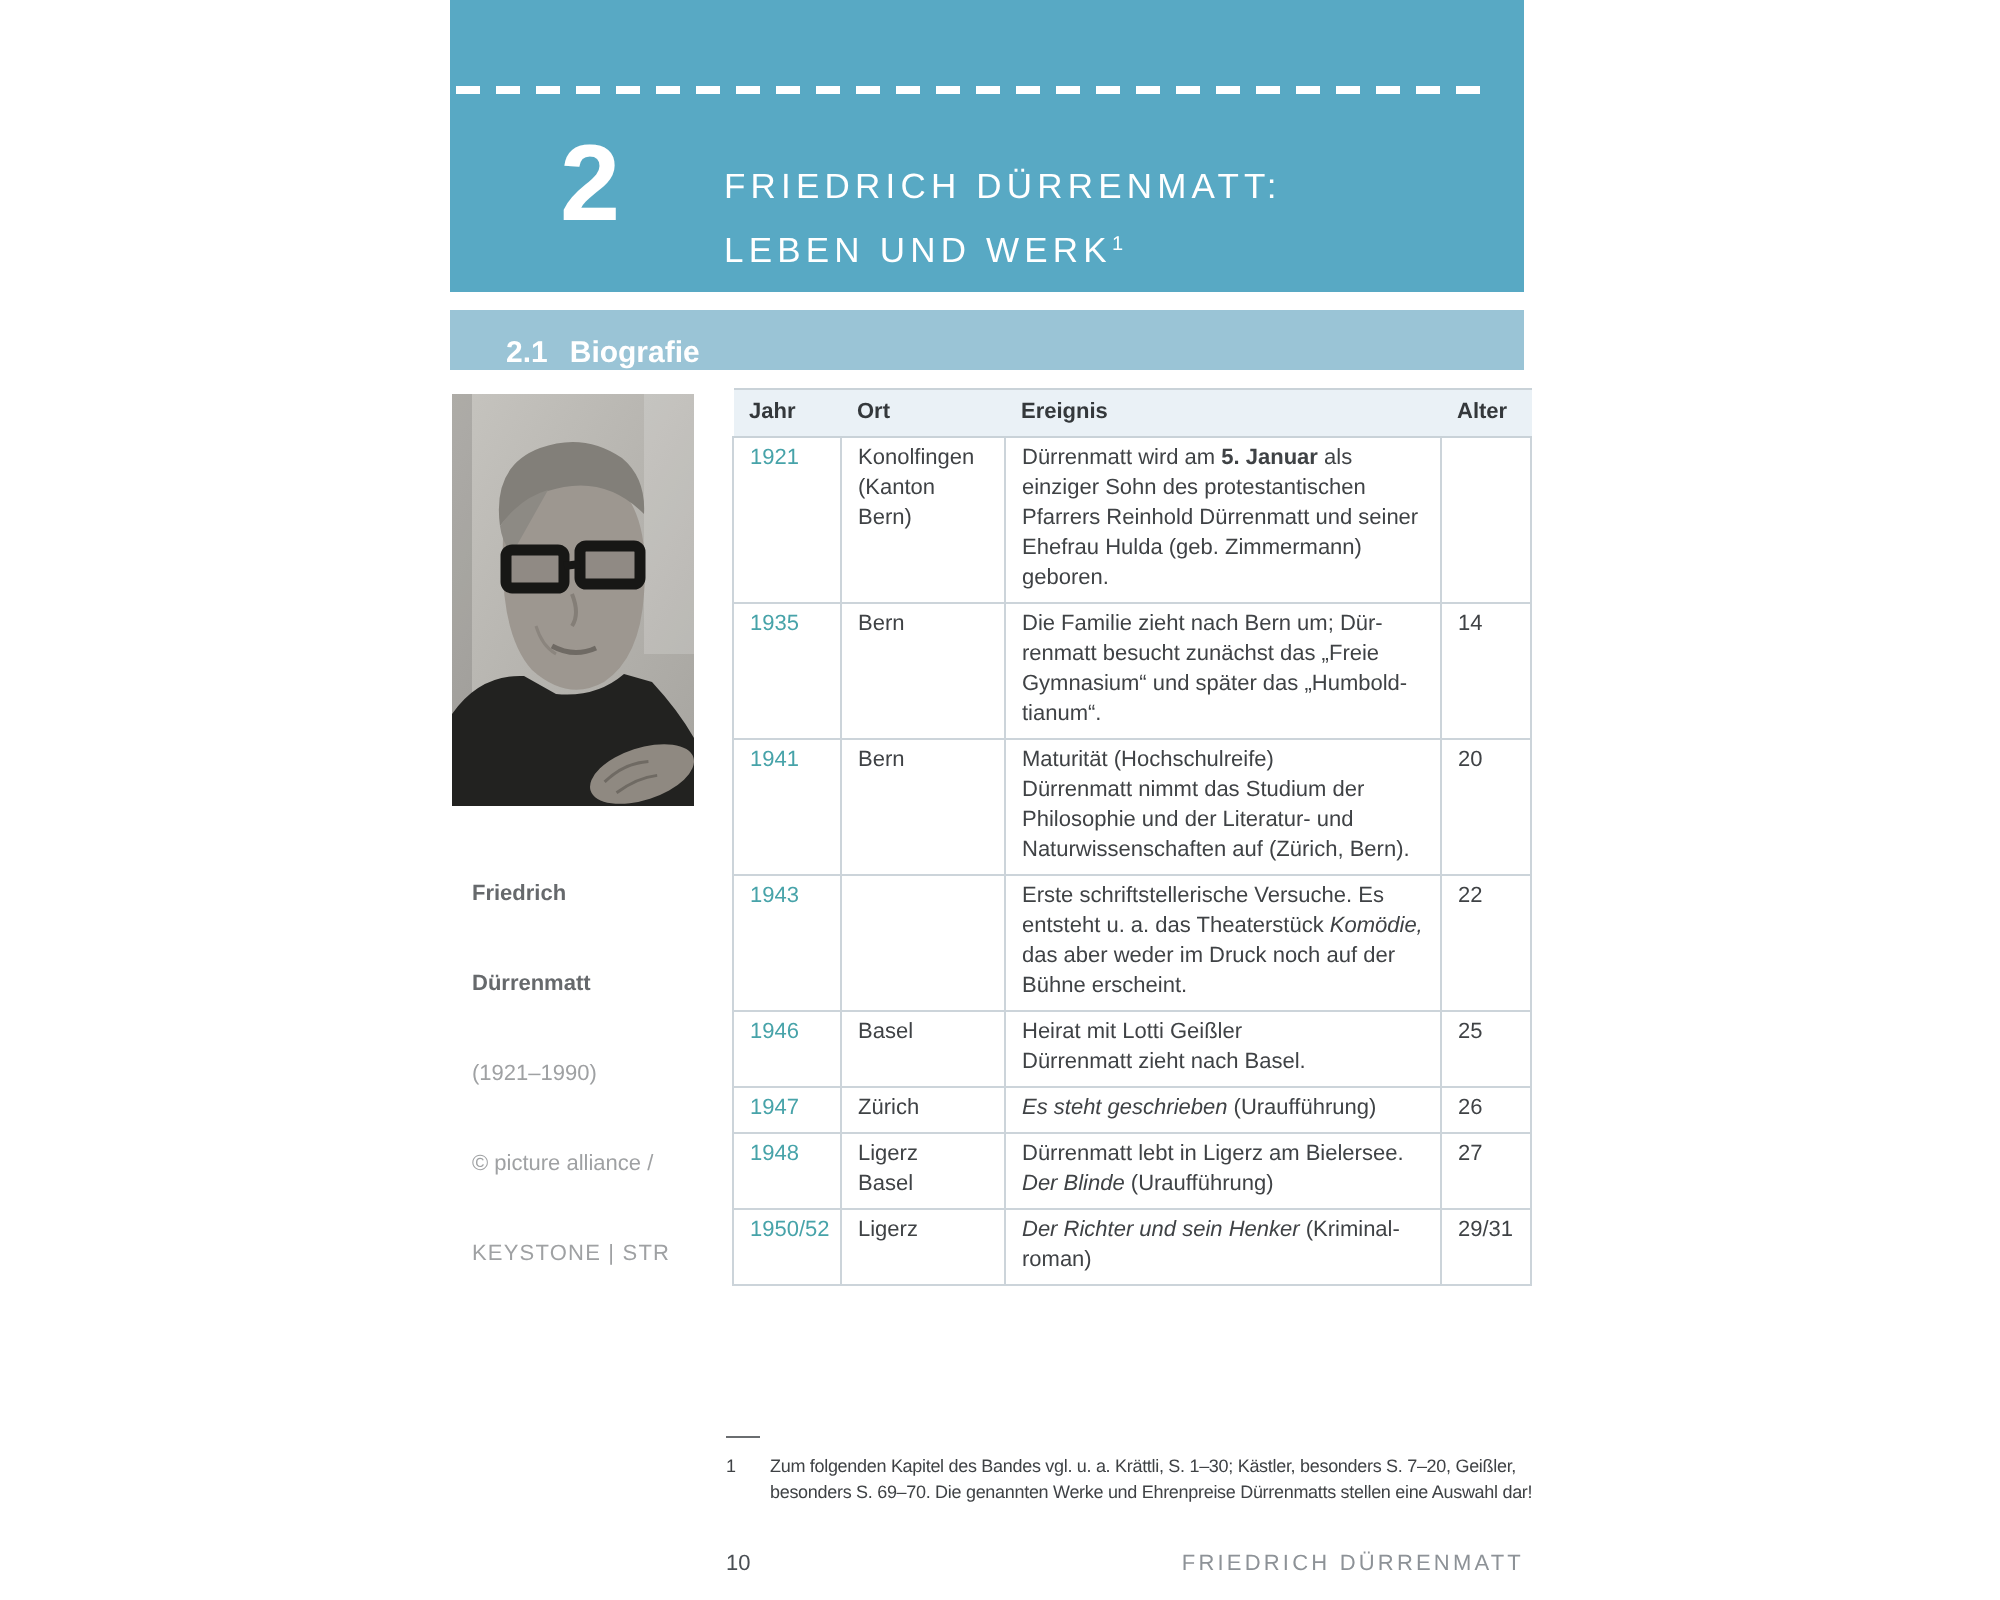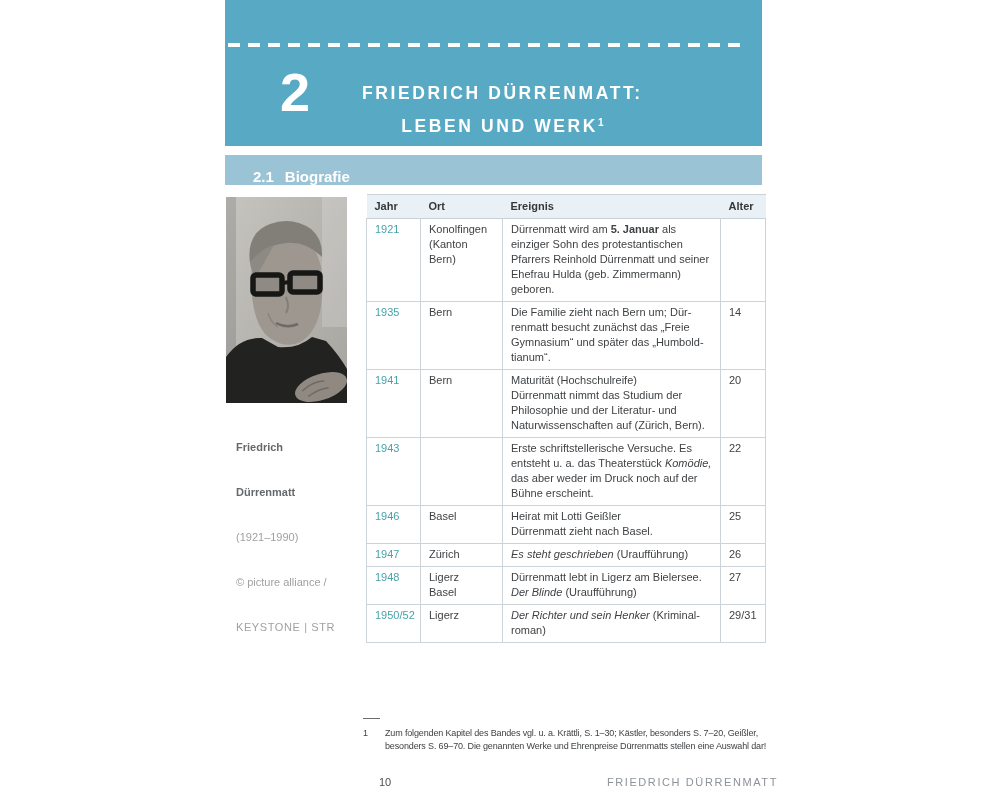--- a/index.html
+++ b/index.html
@@ -8,21 +8,21 @@
   .canvas { position:relative; width:1000px; height:800px; background:#fff; overflow:hidden; }
 
   
   .chapter-header { position:absolute; left:225px; top:0; width:537px; height:146px;
                     background:#58a9c4; }
   .dashed-divider { position:absolute; left:3px; top:43px; width:520px; height:4px;
                     background:repeating-linear-gradient(to right,#ffffff 0 12px, rgba(255,255,255,0) 12px 20px); }
   .chapter-number { position:absolute; left:55px; top:62px; color:#ffffff;
                     font-size:54px; font-weight:700; line-height:60px; }
   .chapter-title { position:absolute; left:137px; top:79px; color:#ffffff;
-                   font-size:17.5px; font-weight:700; letter-spacing:2.6px; line-height:29px;text-align:center; }
+                   font-size:17.5px; font-weight:400; letter-spacing:2.6px; line-height:29px; }
   .chapter-title sup { font-size:10px; letter-spacing:0; vertical-align:6px; }
 
   
   .section-bar { position:absolute; left:225px; top:155px; width:537px; height:30px;
                  background:#9ac4d6; color:#ffffff; font-size:15px; font-weight:700;
                  display:flex; align-items:flex-end; }
   .section-number { margin-left:28px; }
   .section-title { margin-left:11px; }
 
   
@@ -48,21 +48,21 @@
   .seg-i { font-style:italic; }
 
   
   .footnote-rule { position:absolute; left:363px; top:718px; width:17px; height:1px; background:#6a6d70; }
   .footnote { position:absolute; left:363px; top:727px; width:404px; display:flex;
               font-size:9px; line-height:13px; letter-spacing:-0.15px; color:#3f4245; }
   .fn-num { flex:0 0 22px; }
   .fn-text { flex:1; }
 
   
-  .page-footer { position:absolute; left:379px; top:776px; width:399px;
+  .page-footer { position:absolute; left:363px; top:776px; width:399px;
                  display:flex; justify-content:space-between; align-items:baseline; }
   .page-number { font-size:11px; color:#4a4f54; }
   .running-title { font-size:11px; font-weight:400; letter-spacing:1.6px; color:#8d9297; }
 </style>
 </head>
 <body>
 
 <div class="canvas">
 
   <div class="chapter-header">

